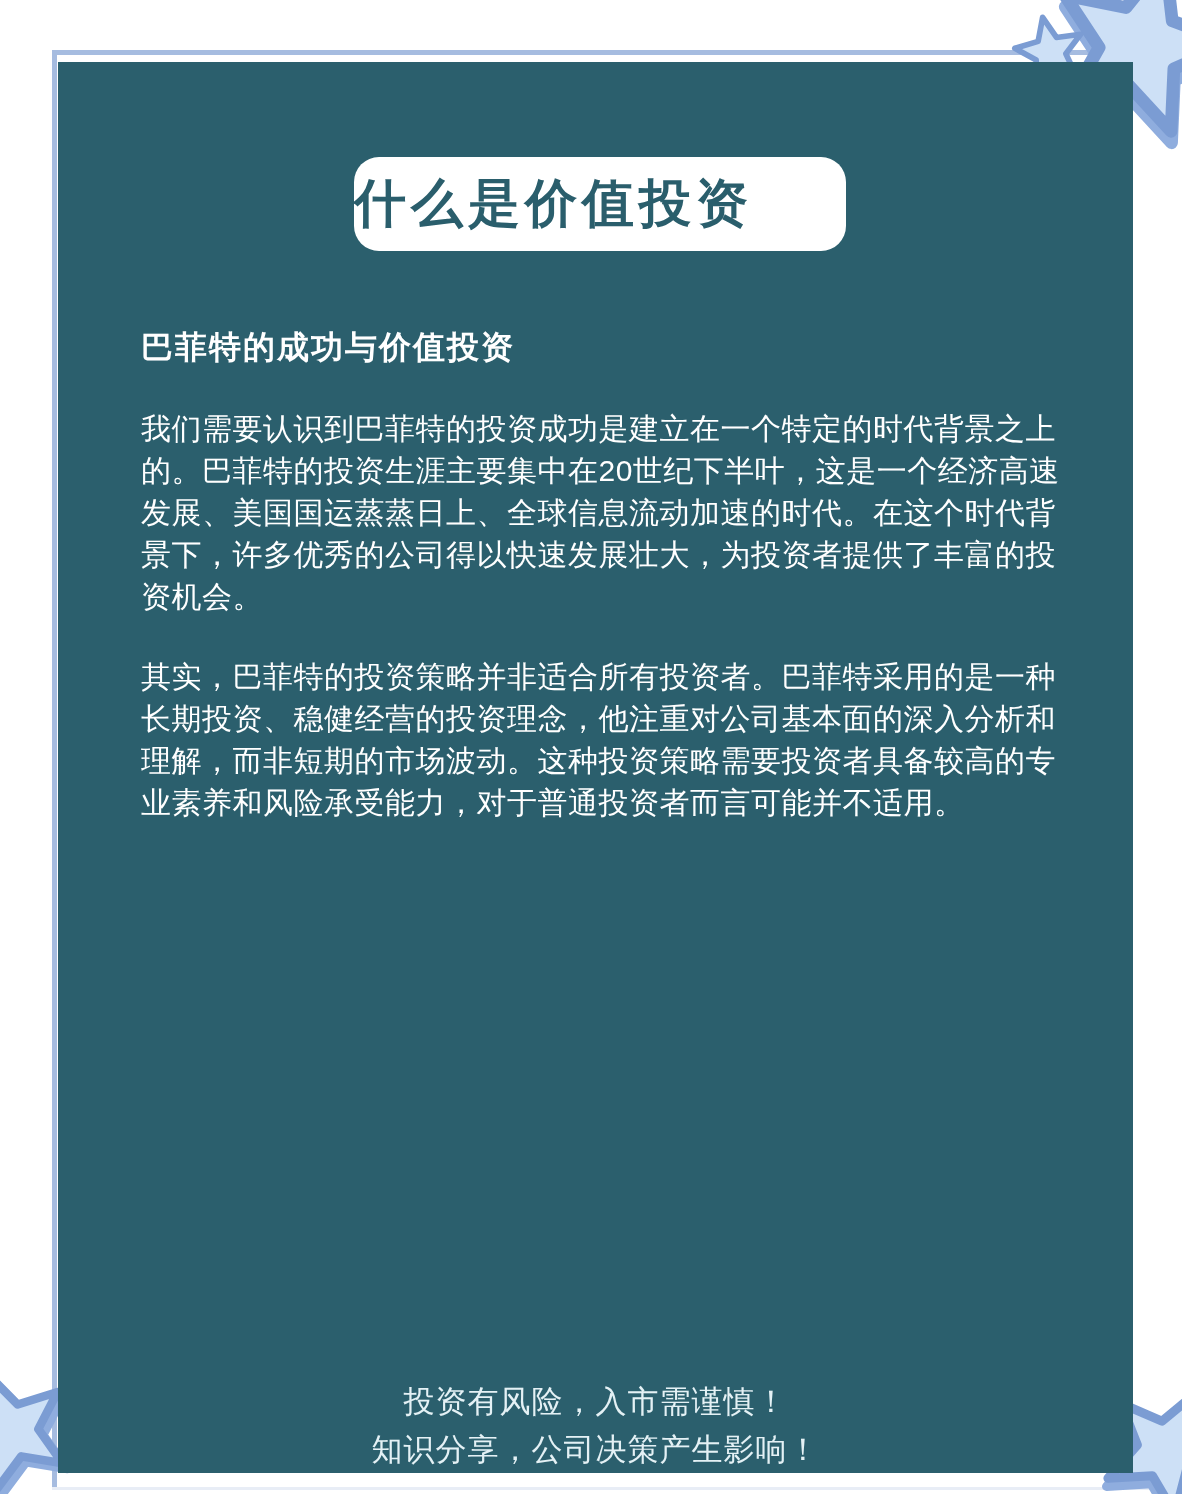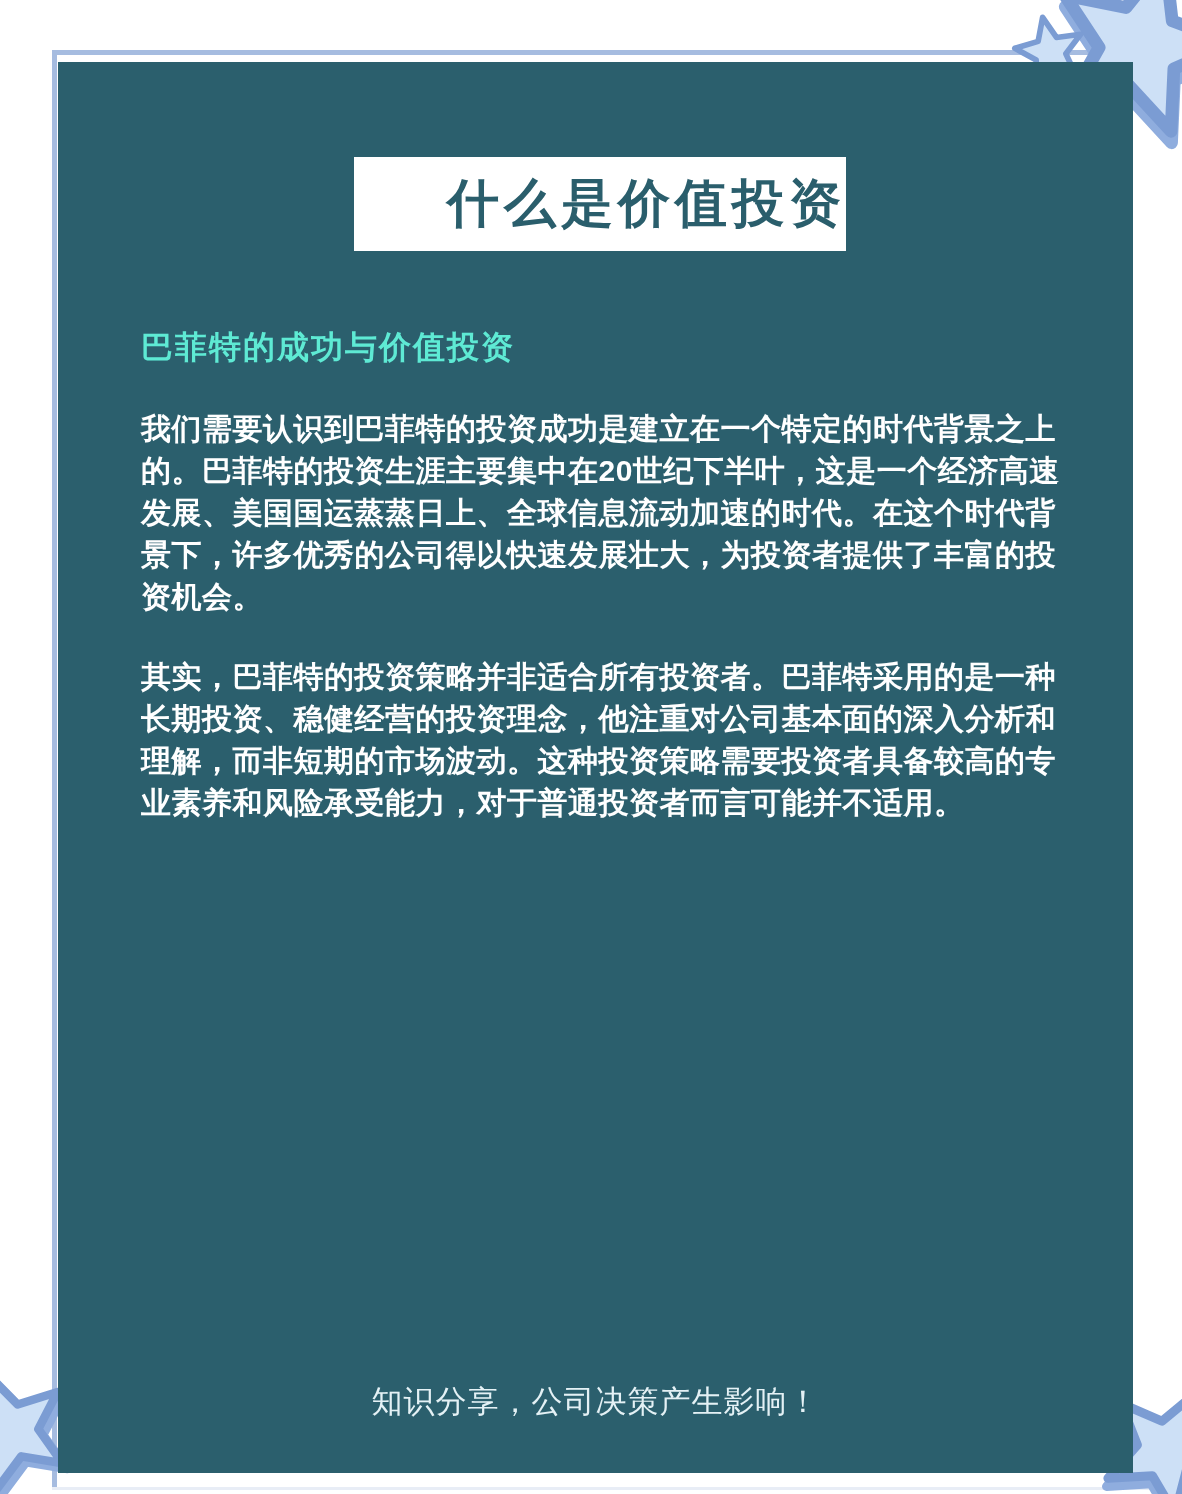--- a/index.html
+++ b/index.html
@@ -32,35 +32,35 @@
   
   .card{
     position:absolute;left:58px;top:62px;
     width:1075px;height:1411px;
     background:#2b5f6d;z-index:2;
   }
   .banner{
     position:absolute;left:296px;top:95px;
     width:492px;height:94px;
     background:#ffffff;
-    display:flex;align-items:center;justify-content:flex-end;
+    display:flex;align-items:center;justify-content:flex-start;border-radius:25px;
   }
   .banner span{
     color:#2a5e6c;font-size:52px;font-weight:800;letter-spacing:5px;
   }
   .heading{
     position:absolute;left:83px;top:264px;
-    color:#5eead4;font-size:32px;font-weight:800;letter-spacing:2px;
+    color:#ffffff;font-size:32px;font-weight:800;letter-spacing:2px;
   }
   .body-text{
     position:absolute;left:83px;top:346px;width:935px;
   }
   .body-text p{
     margin:0 0 38px 0;
-    color:#ffffff;font-size:30px;font-weight:700;
+    color:#ffffff;font-size:30px;font-weight:400;
     line-height:42px;letter-spacing:0.5px;
     white-space:pre-line;
   }
   .footer{
     position:absolute;left:0;top:1316px;width:100%;
     text-align:center;
     color:#e4f1f5;font-size:31px;font-weight:400;
     line-height:48px;letter-spacing:1px;
   }
 </style>
@@ -105,17 +105,18 @@
 发展、美国国运蒸蒸日上、全球信息流动加速的时代。在这个时代背
 景下，许多优秀的公司得以快速发展壮大，为投资者提供了丰富的投
 资机会。</p>
       <p>其实，巴菲特的投资策略并非适合所有投资者。巴菲特采用的是一种
 长期投资、稳健经营的投资理念，他注重对公司基本面的深入分析和
 理解，而非短期的市场波动。这种投资策略需要投资者具备较高的专
 业素养和风险承受能力，对于普通投资者而言可能并不适用。</p>
     </div>
 
     <div class="footer">
+      <div>投资有风险，入市需谨慎！</div>
       <div>知识分享，公司决策产生影响！</div>
     </div>
 
   </div>
 </div>
 
 </body></html>

